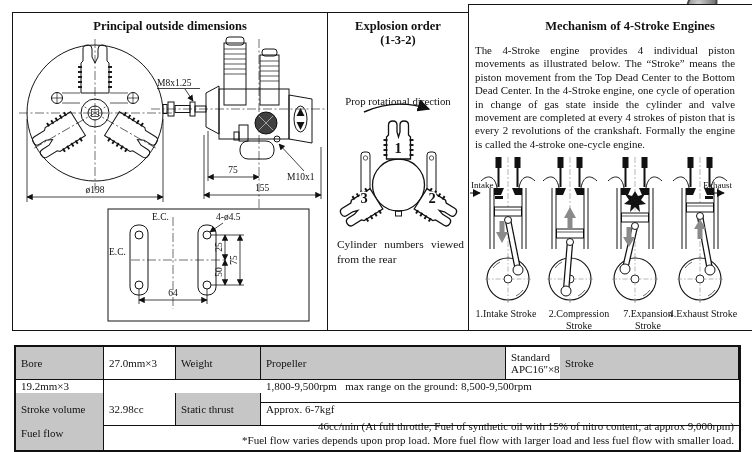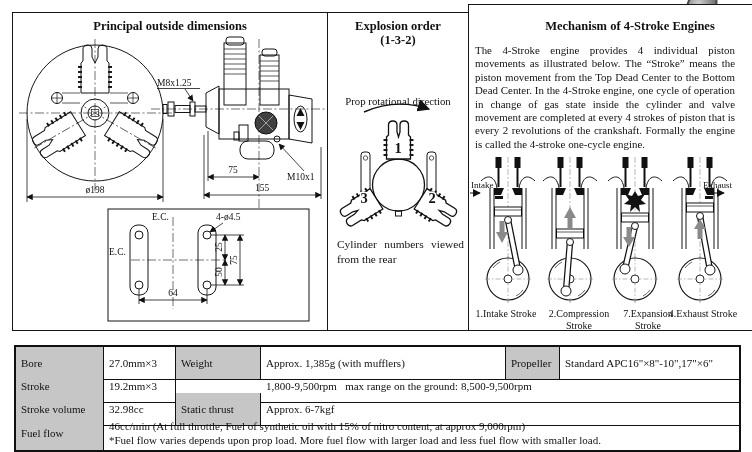--- a/index.html
+++ b/index.html
@@ -24,21 +24,21 @@
   .flow-lbl{position:absolute;font-size:9px;}
   .stroke-lbl{position:absolute;top:303px;font-size:10px;text-align:center;line-height:1.15;}
   .spec-table{position:absolute;left:14px;top:345px;width:723px;height:103px;border:2px solid #111;
               display:grid;grid-template-columns:88px 72px 85px 245px 54px 1fr;
               grid-template-rows:23px 23px 23px 1fr;background:#fff;}
   .cell{border-right:1px solid #111;border-bottom:1px solid #111;display:flex;align-items:center;
         padding:16px 5px;font-size:11px;white-space:pre-wrap;overflow:hidden;box-sizing:border-box;}
   .cell.lab{background:#c6c6c6;}
   .cell.last-col{border-right:none;}
   .cell.last-row{border-bottom:none;}
-  .cell.two-line{flex-direction:column;align-items:flex-start;justify-content:center;line-height:1.3;}
+  .cell.two-line{flex-direction:column;align-items:flex-end;justify-content:center;line-height:1.3;}
   .logo-frag{position:absolute;left:686px;top:-9px;width:28px;height:22px;border-radius:50%;
              background:radial-gradient(circle at 40% 40%,#cfcfcf,#5a5a5a);border:2px solid #4a4a4a;
              transform:rotate(-25deg);}
 </style>
 </head>
 <body>
 
 <div class="page">
 
   <div class="logo-frag"></div>
@@ -319,21 +319,20 @@
     <div class="stroke-lbl" style="left:1px;width:72px;white-space:nowrap;">1.Intake Stroke</div>
     <div class="stroke-lbl" style="left:74px;width:72px;">2.Compression Stroke</div>
     <div class="stroke-lbl" style="left:148px;width:62px;">7.Expansion Stroke</div>
     <div class="stroke-lbl" style="left:198px;width:72px;white-space:nowrap;">4.Exhaust Stroke</div>
   </div>
 
   <div class="spec-table">
     <div class="cell lab">Bore</div>
     <div class="cell">27.0mm×3</div>
     <div class="cell lab">Weight</div>
-    <div class="cell">Approx. 1,385g (with mufflers)</div>
     <div class="cell lab">Propeller</div>
     <div class="cell last-col">Standard APC16"×8"-10",17"×6"</div>
 
     <div class="cell lab">Stroke</div>
     <div class="cell">19.2mm×3</div>
     <div class="cell last-col" style="grid-column:4/7;">1,800-9,500rpm   max range on the ground: 8,500-9,500rpm</div>
 
     <div class="cell lab">Stroke volume</div>
     <div class="cell">32.98cc</div>
     <div class="cell lab">Static thrust</div>

